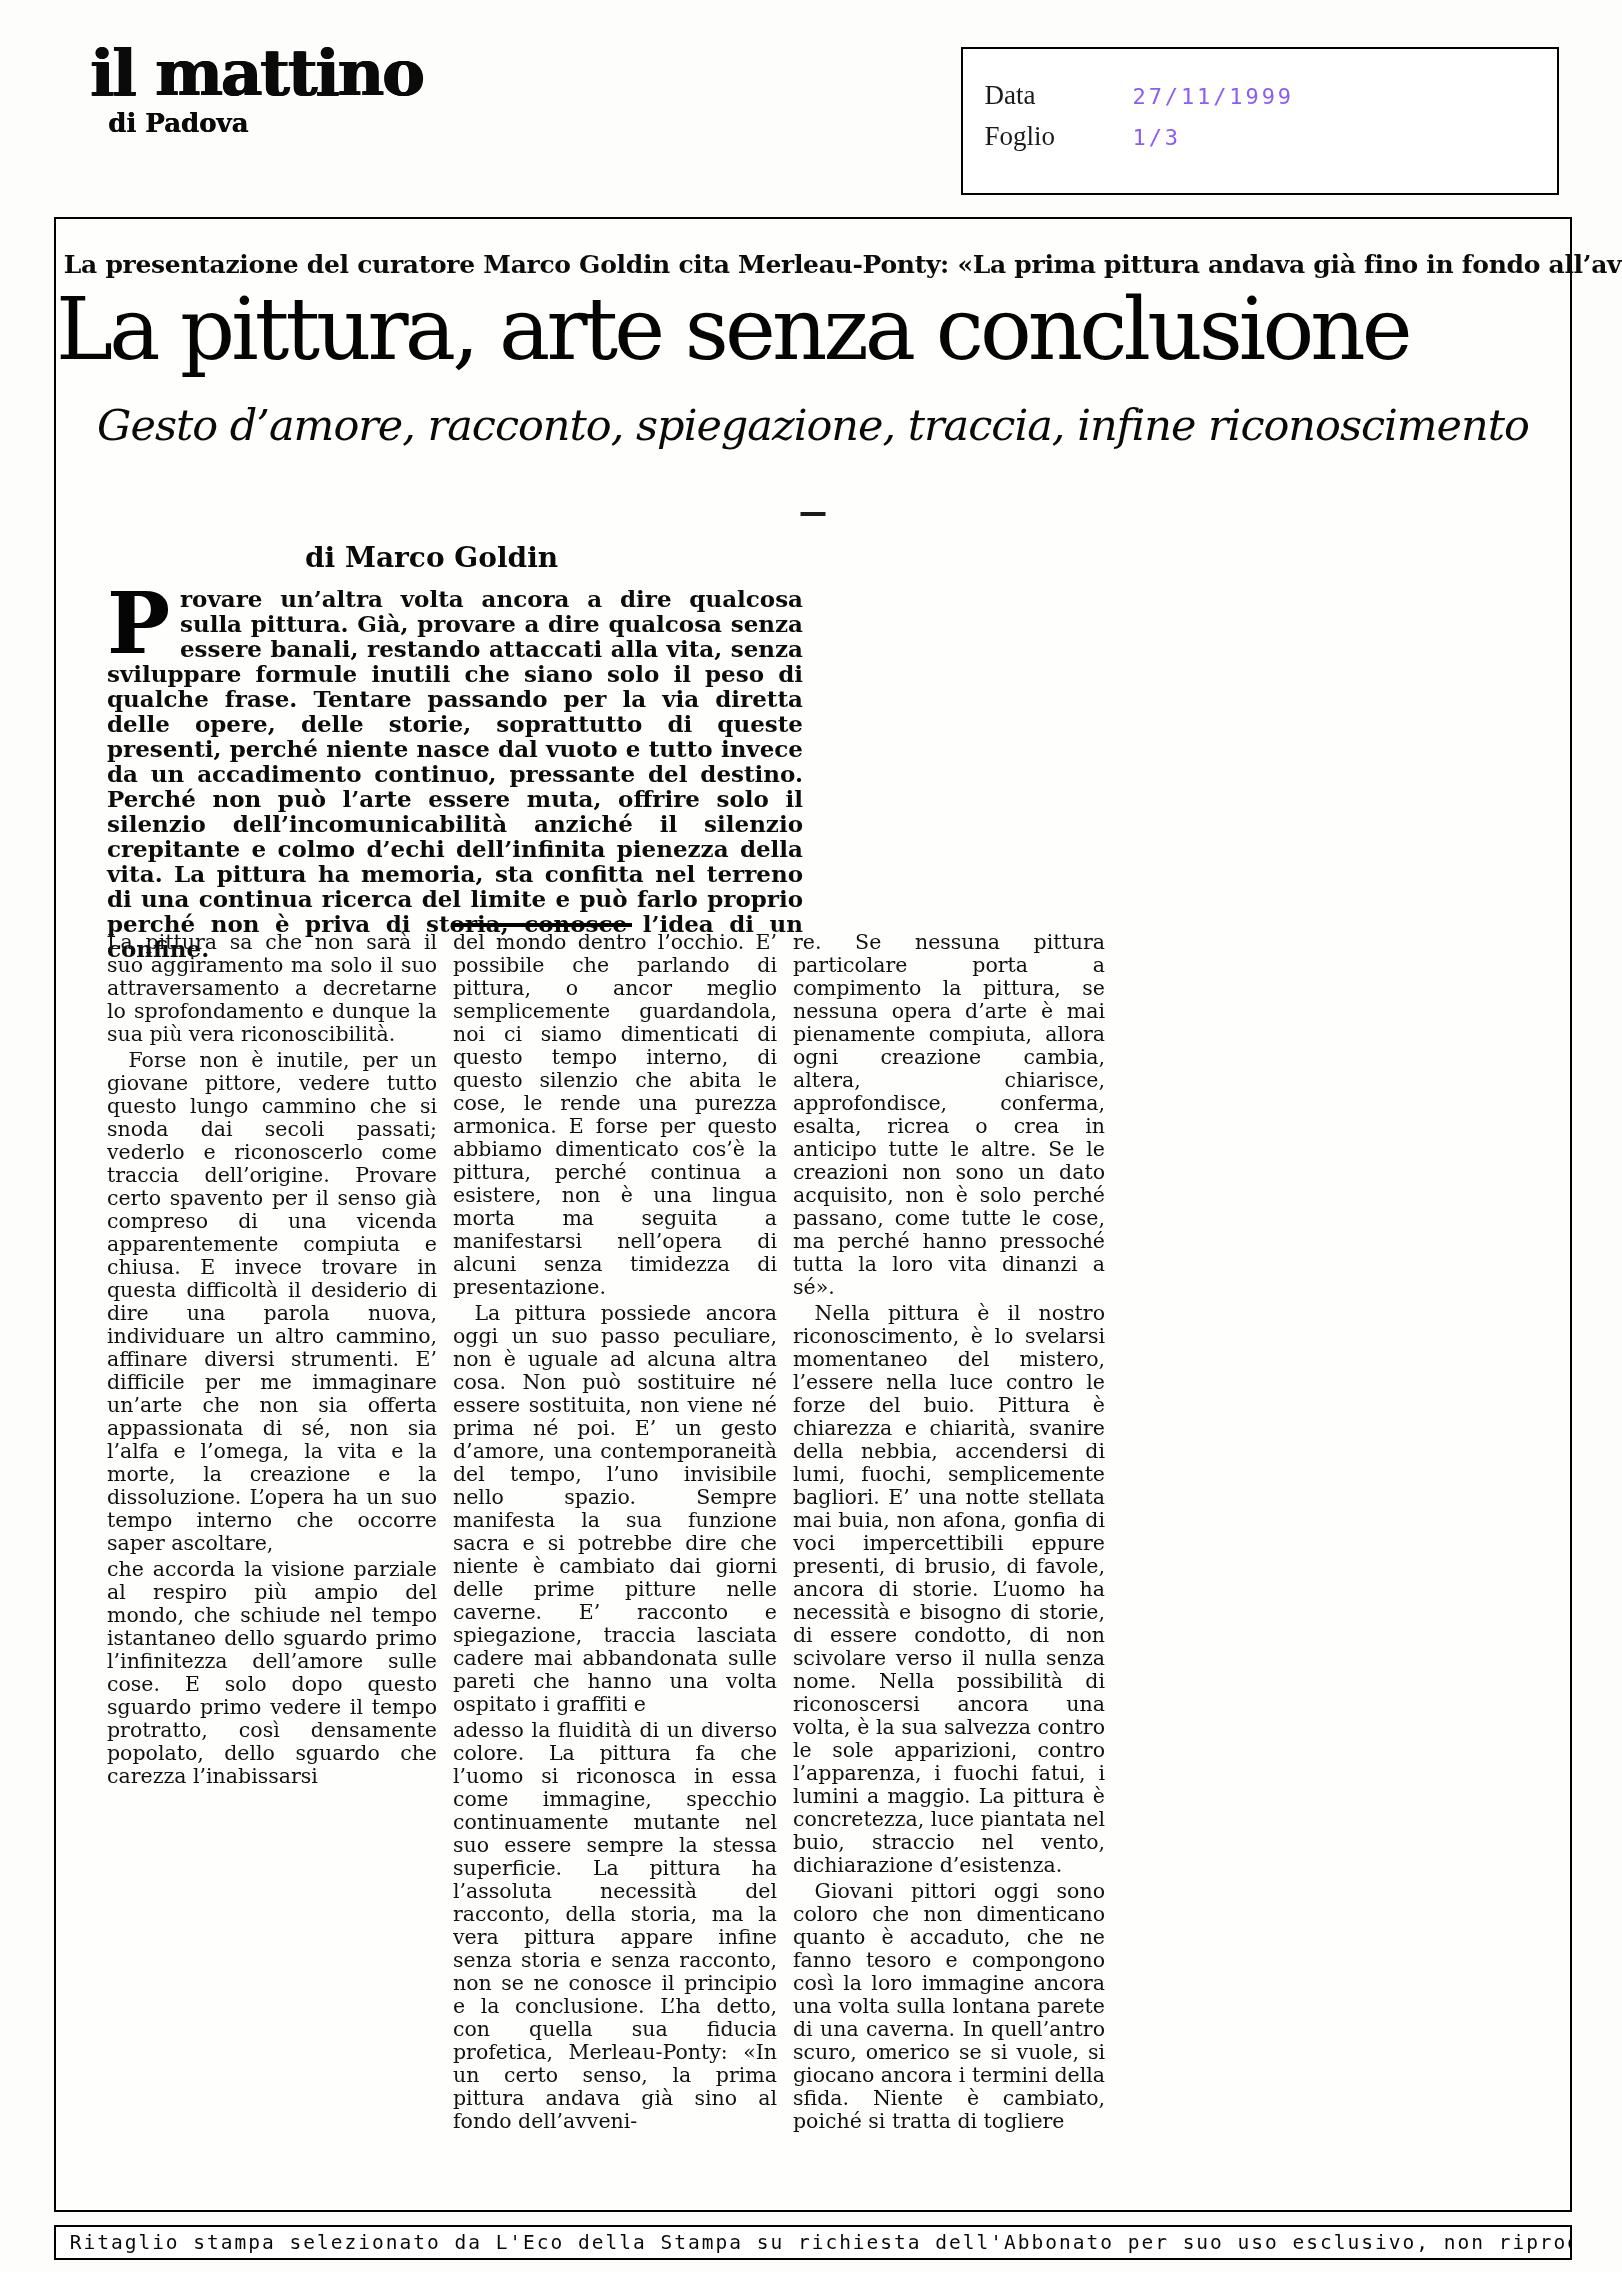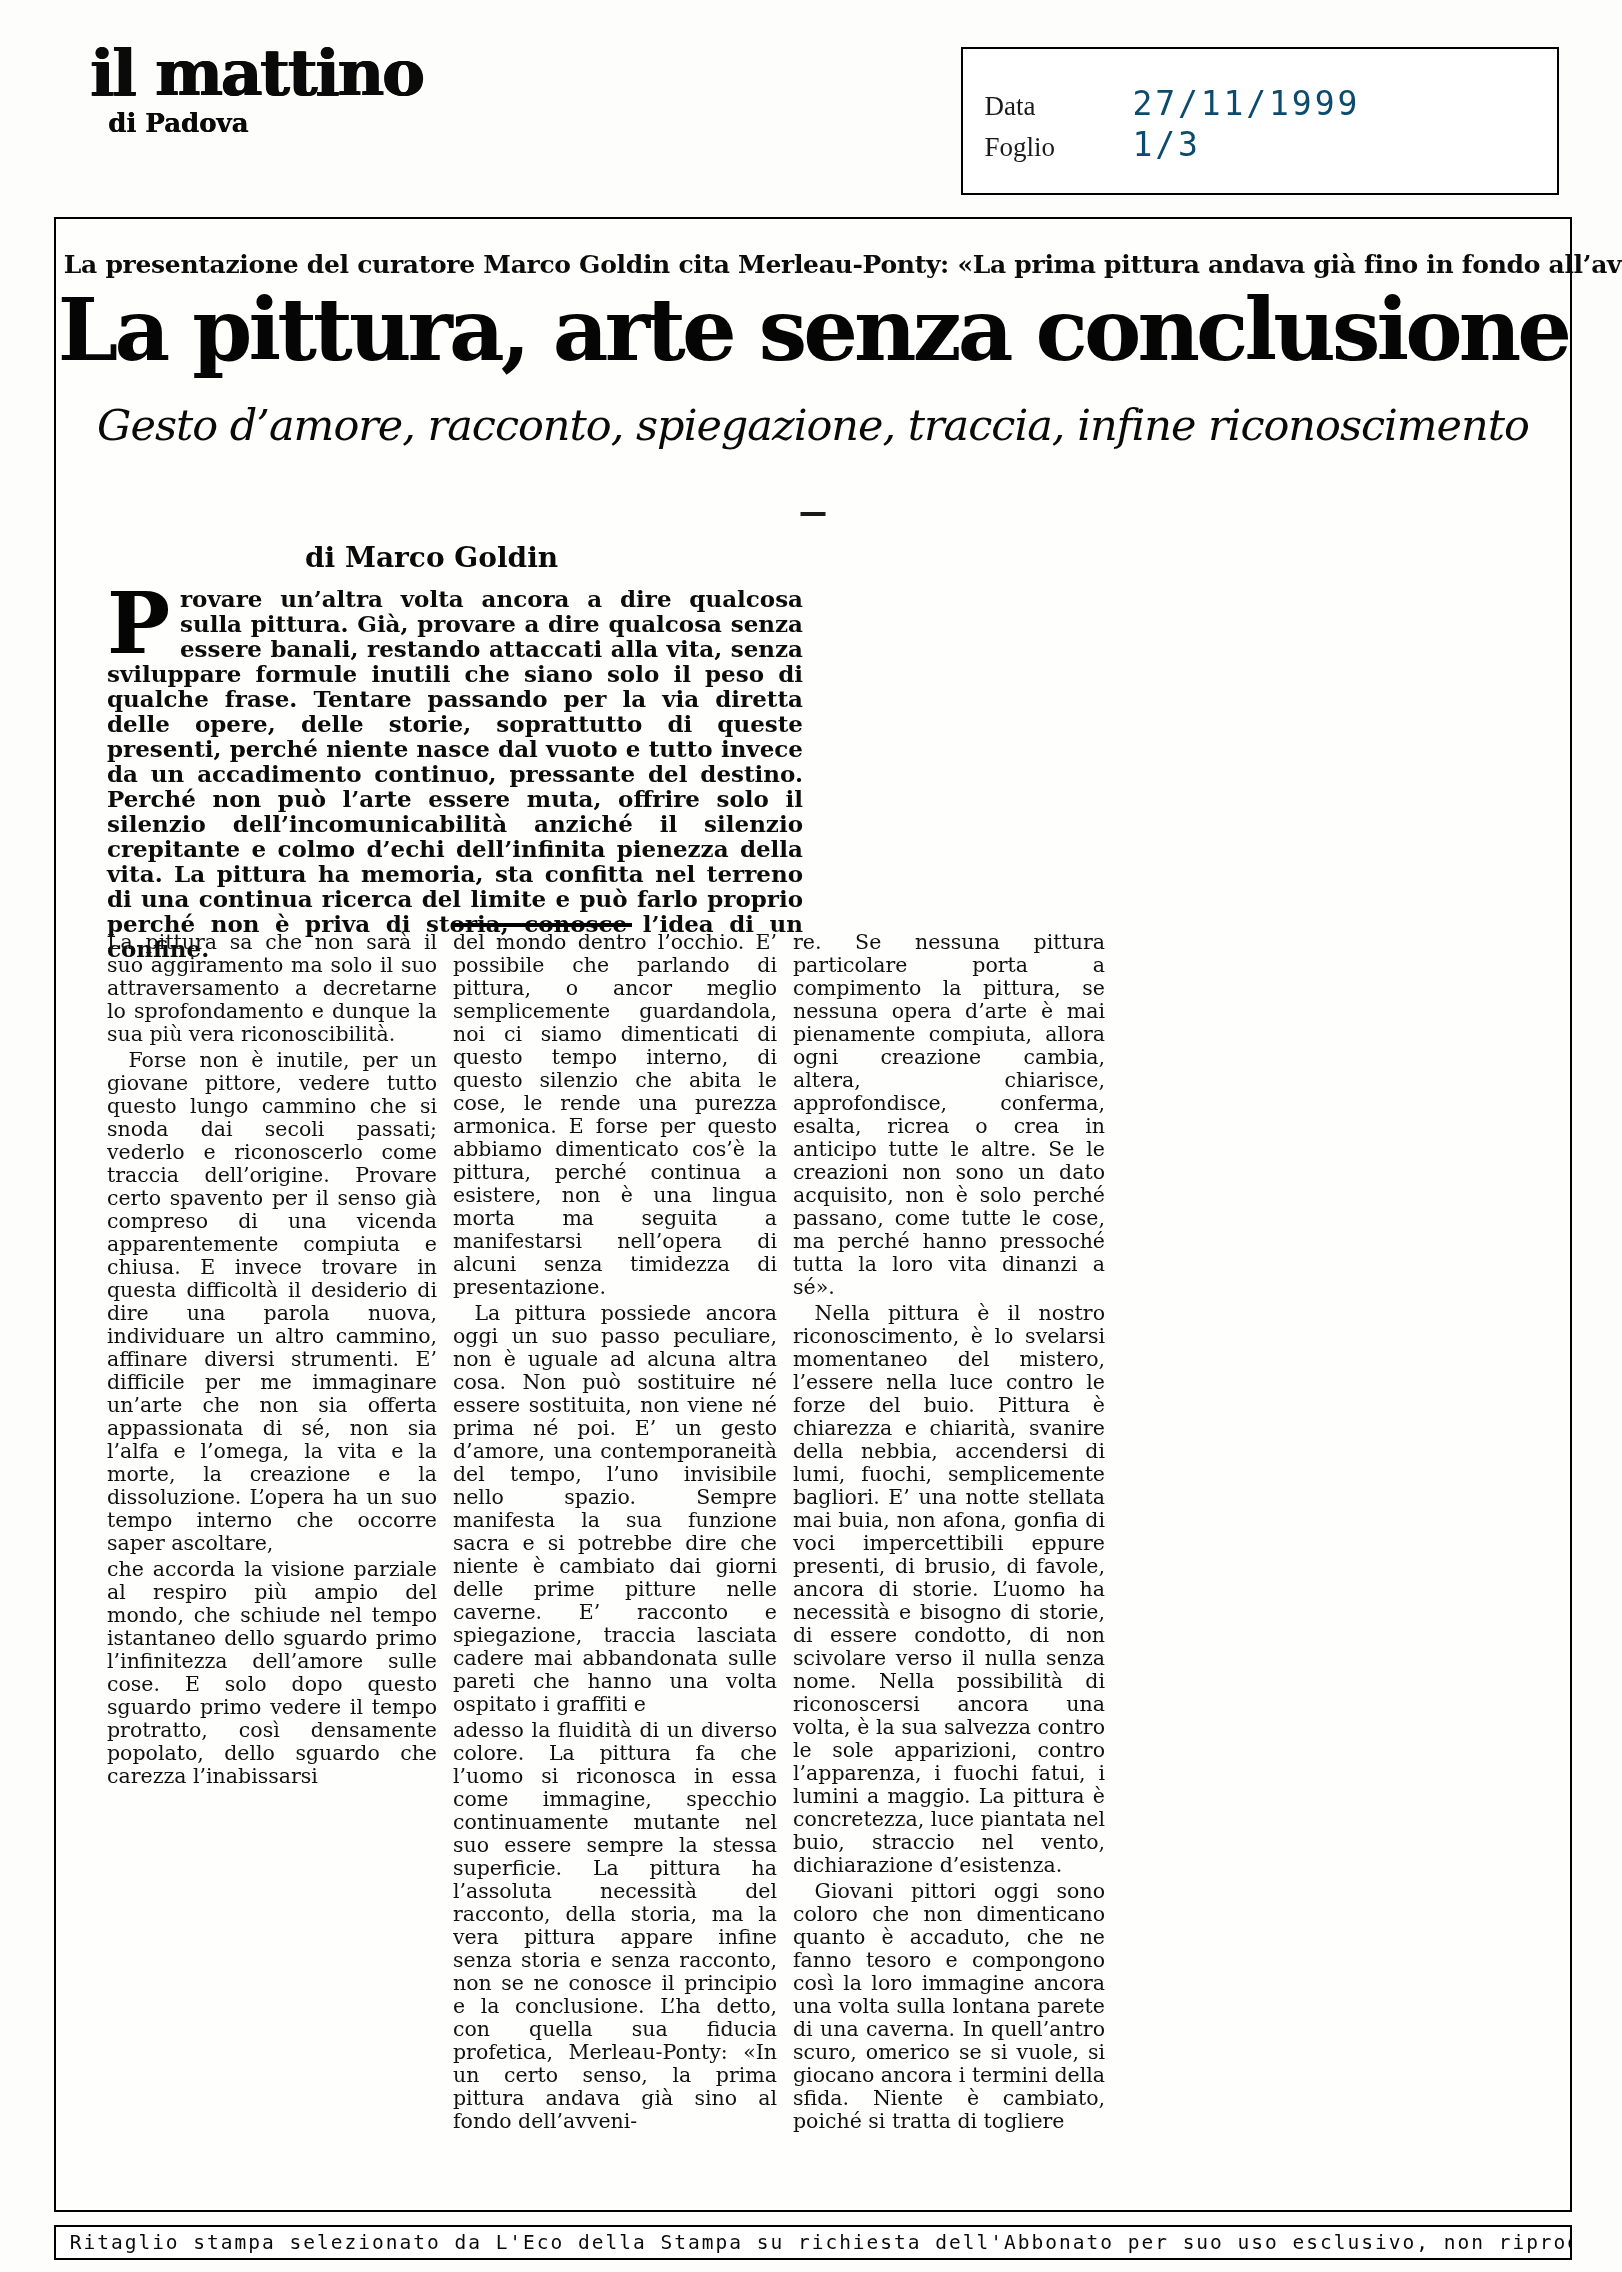--- a/index.html
+++ b/index.html
@@ -37,36 +37,36 @@
     border:2.9px solid #000; background:#fff;
     padding:13.7px 21.5px 9.8px 21.5px;
   }
   .meta-row { display:flex; align-items:baseline; height:41px; }
   .meta-label {
     font-family:Liberation Serif, serif;
     font-size:27px; width:148px; color:#1a1a1a;
   }
   .meta-value {
     font-family:"DejaVu Sans Mono", monospace;
-    font-size:33px; letter-spacing:2.9px; color:#0c4a6e;margin-top:21px;
+    font-size:22px; letter-spacing:2.9px; color:#8b5cf6;margin-top:21px;
   }
 
   
   .main-box {
     position:absolute; left:54px; top:217px; width:1518px; height:1995px;
     border:2.9px solid #000; background:#fefefd;
   }
   .kicker {
     position:absolute; top:31px; left:7.8px; right:47px;
     text-align:center; font-weight:bold; font-size:25px;
     letter-spacing:-0.3px; white-space:nowrap; color:#0c0c0c;
   }
   .headline {
     position:absolute; top:57px; left:0; width:100%;
-    text-align:center; font-weight:bold; font-size:86px;
+    text-align:left; font-weight:normal; font-size:86px;
     letter-spacing:-3.9px; white-space:nowrap; color:#050505;
     font-family:"DejaVu Serif", serif; line-height:1.25;
   }
   .subhead {
     position:absolute; top:181px; left:0; width:100%;
     text-align:center; font-style:italic; font-size:43px;
     letter-spacing:-1px; white-space:nowrap; color:#0a0a0a;
   }
   .dash-rule {
     position:absolute; top:293px; left:50%; transform:translateX(-50%);

